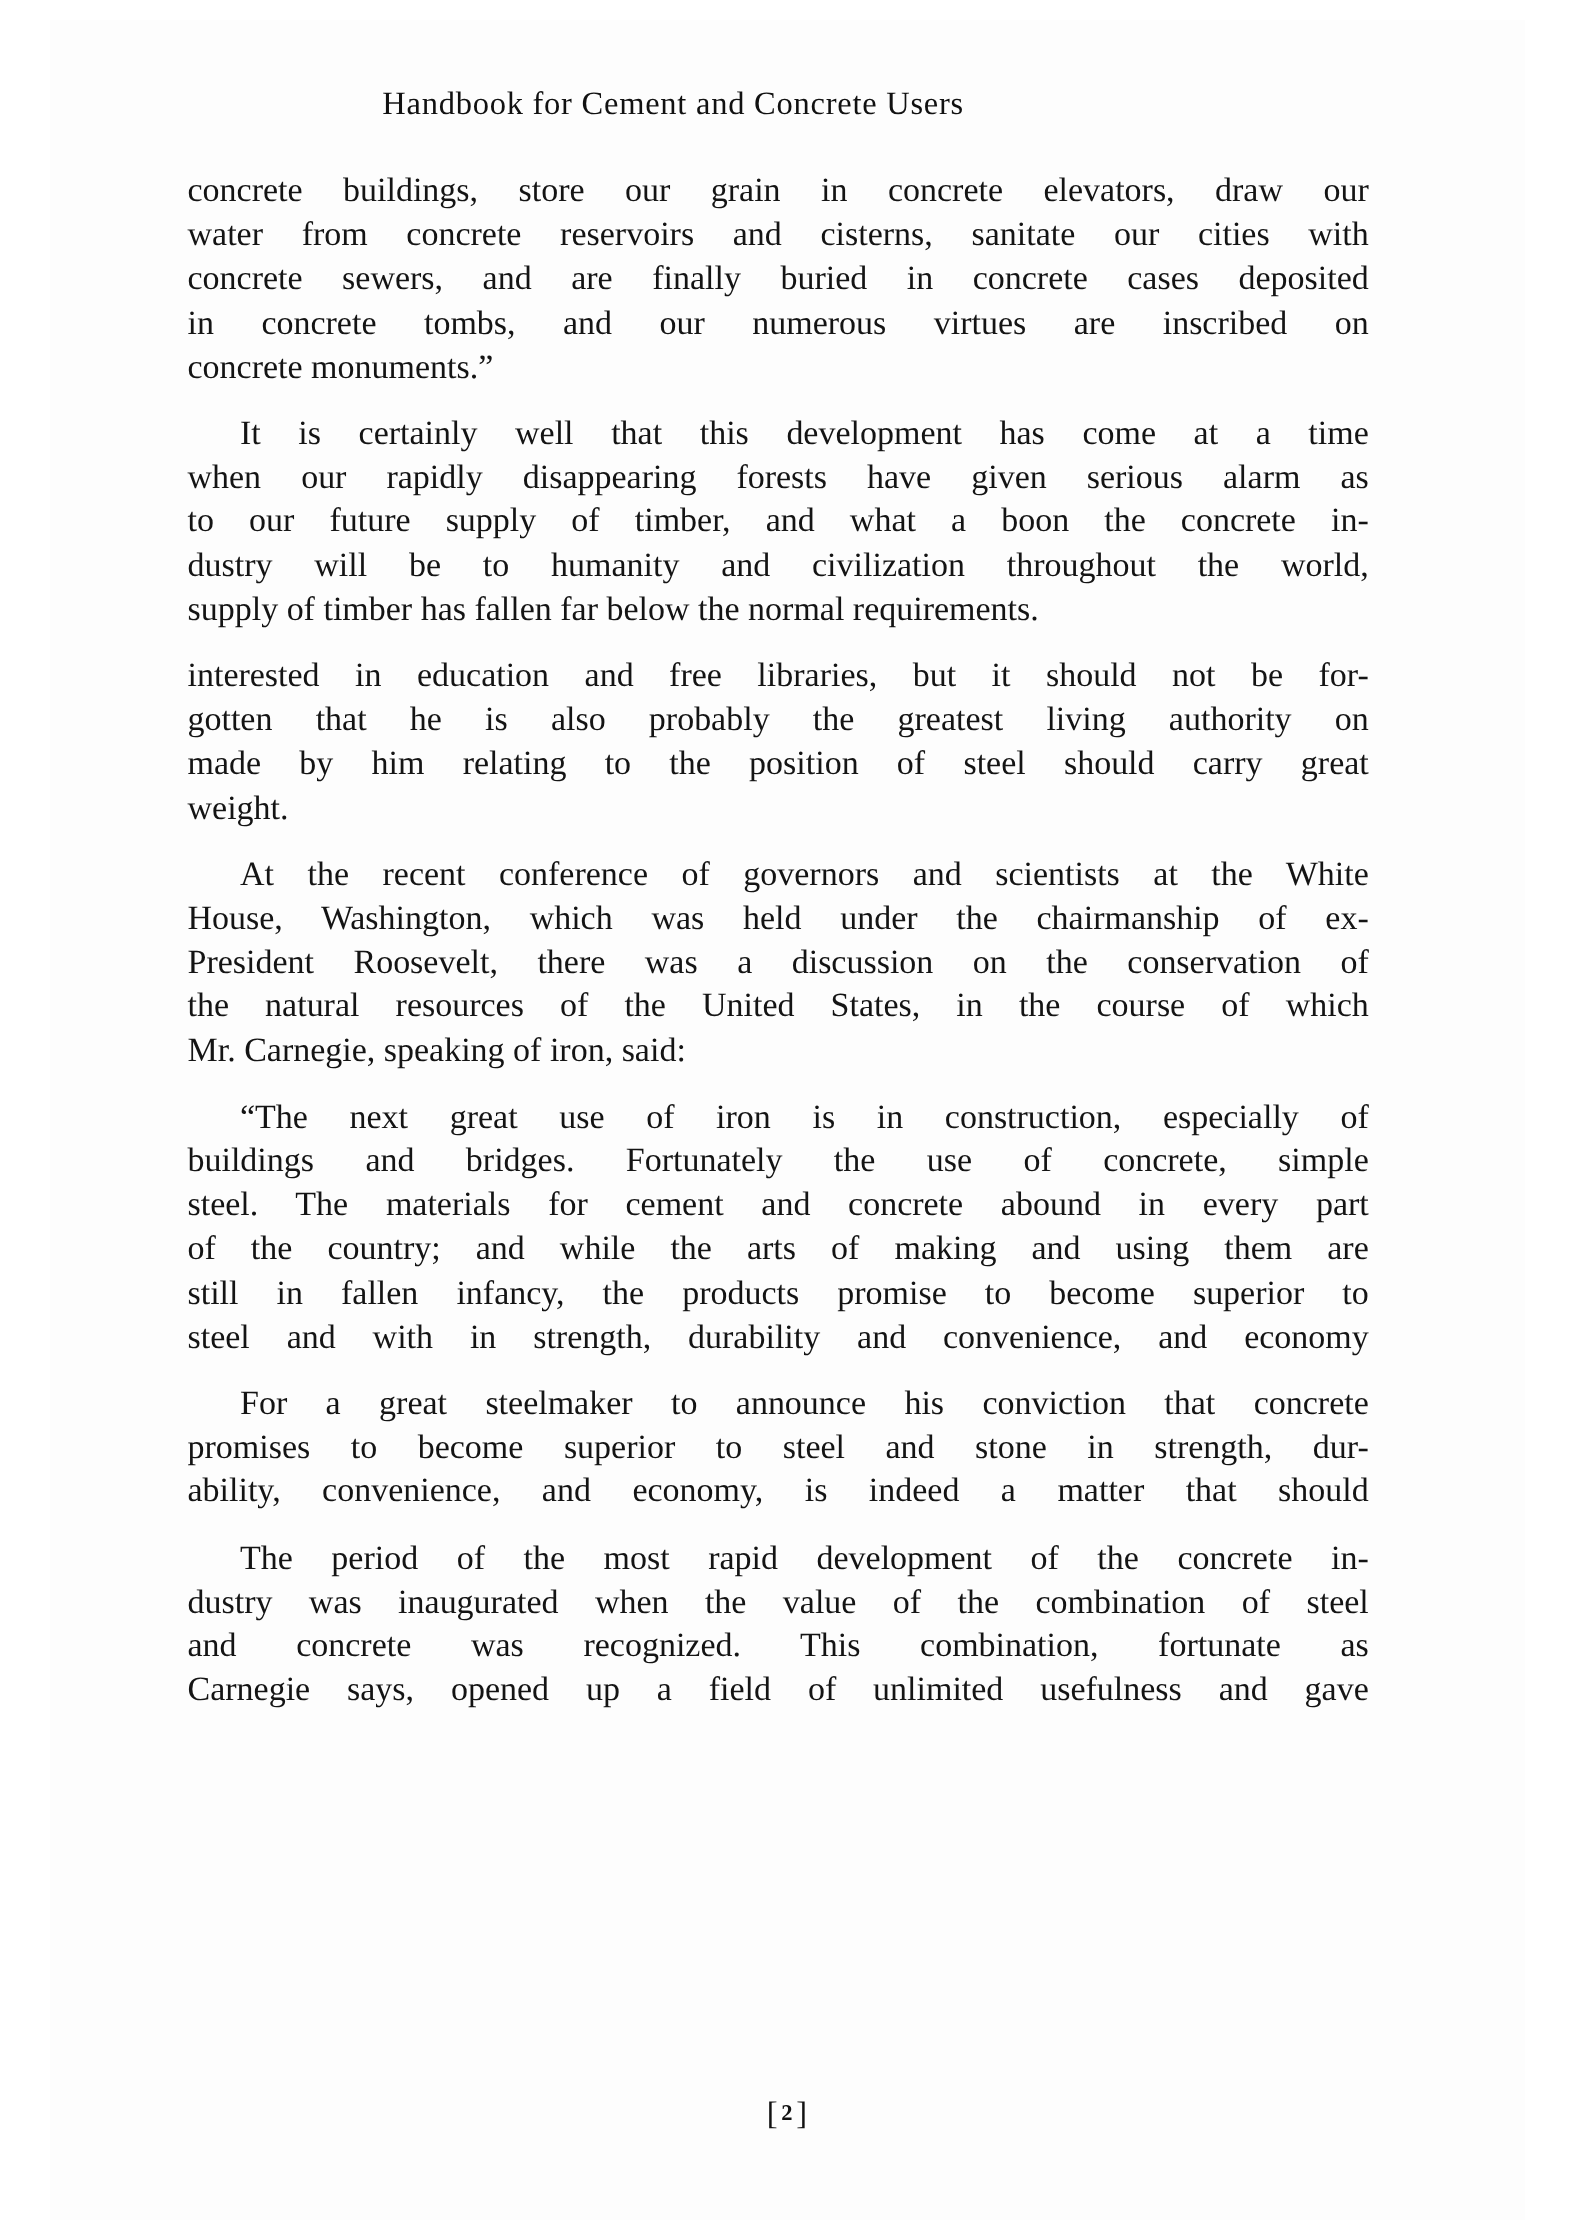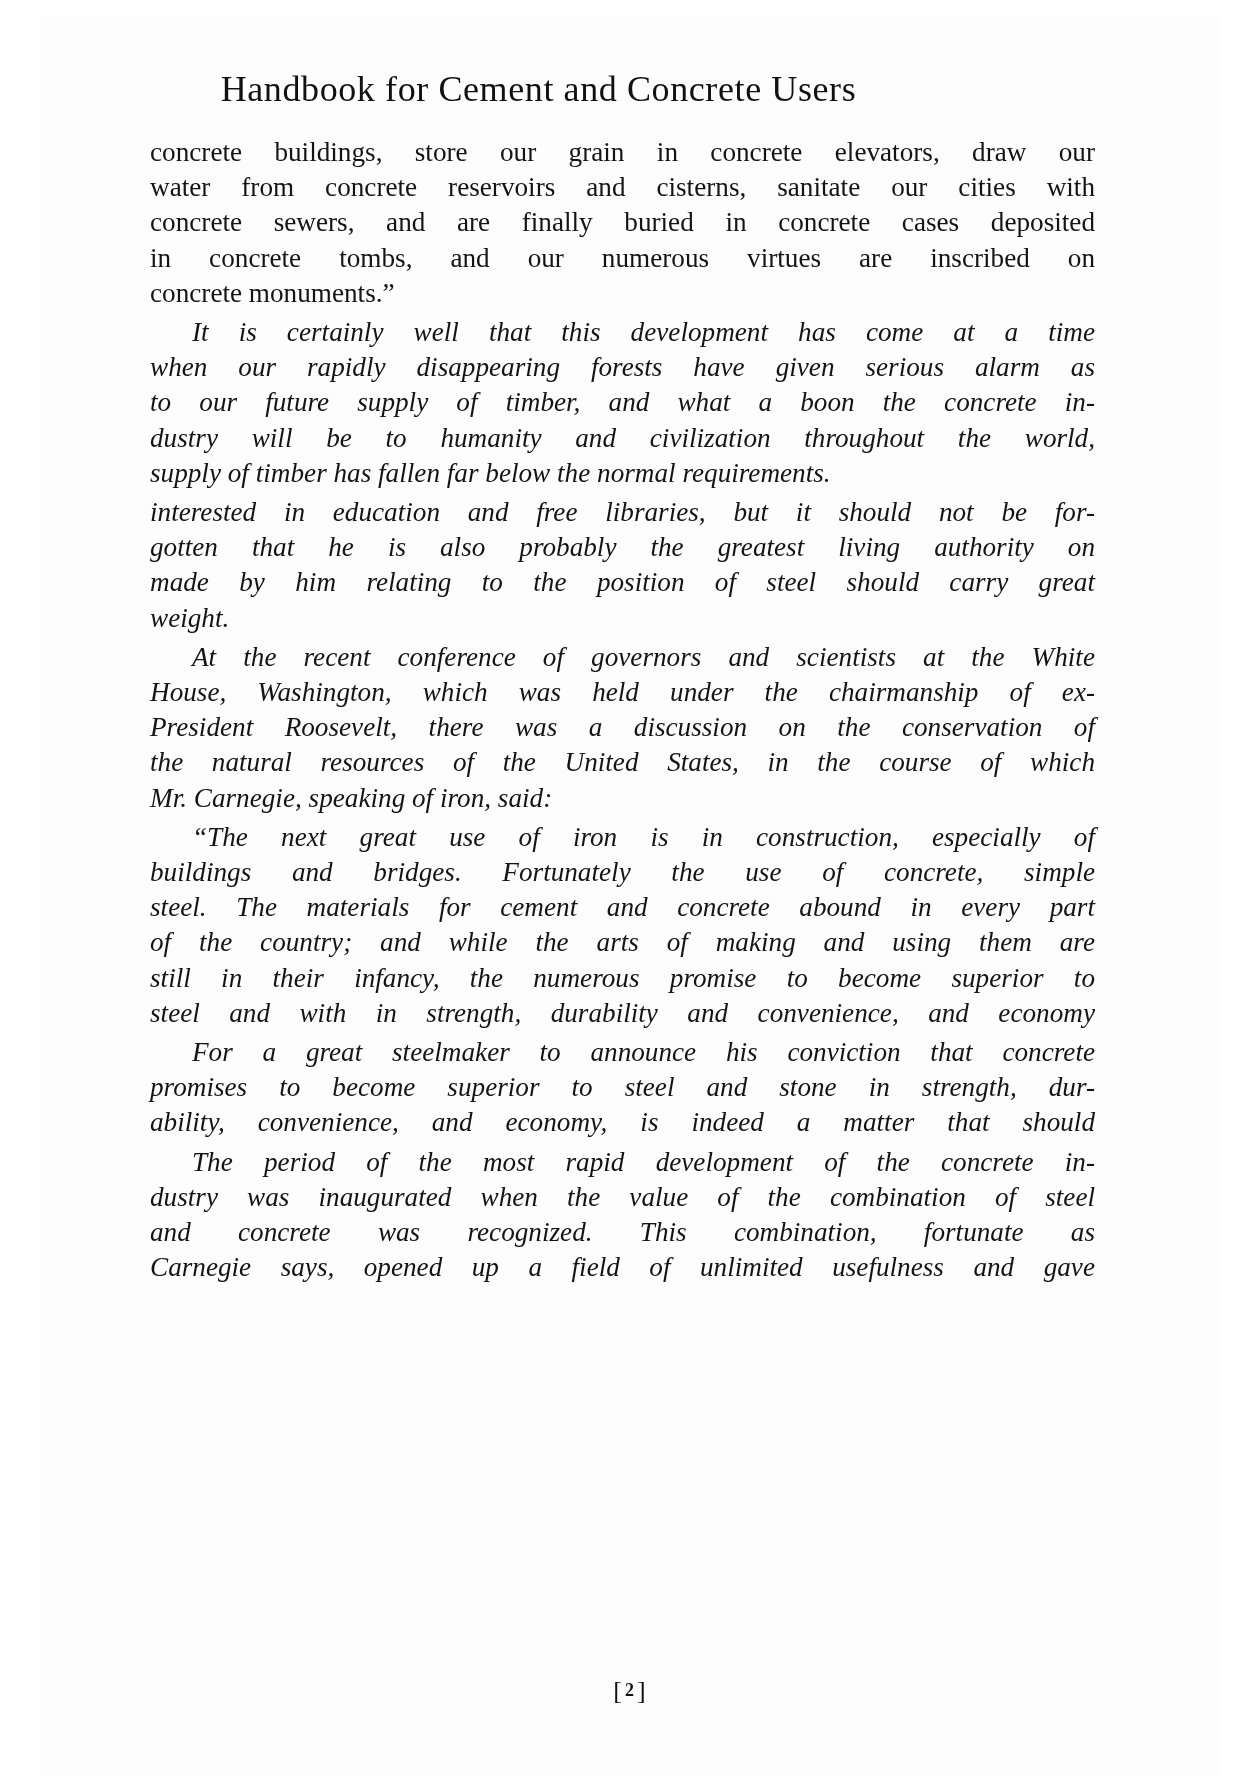--- a/index.html
+++ b/index.html
@@ -22,41 +22,40 @@
       width: 1180px;
       height: 1760px;
       background: #fdfdfd;
     }
     .running-head {
       position: absolute;
       left: 0;
       top: 68px;
       width: 1077px;
       text-align: center;
-      font-size: 36px;
+      font-size: 26px;
       letter-spacing: 0.6px;
       color: #111;
     }
     .text-block {
       position: absolute;
       left: 150px;
       top: 135px;
       width: 945px;
       font-size: 27.2px;
       line-height: 35.2px;
       text-align: justify;
       hyphens: none;
     }
     .para {
       margin: 0;
       text-indent: 0;
     }
     .para.gap {
-      margin-top: 4px;
-      font-style: italic;
+      margin-top: 18px;
     }
     .line {
       display: block;
       text-align: justify;
       text-align-last: justify;
       white-space: nowrap;
     }
     .line.last {
       text-align-last: left;
     }
@@ -112,21 +111,21 @@
       <span class="line">House, Washington, which was held under the chairmanship of ex-</span>
       <span class="line">President Roosevelt, there was a discussion on the conservation of</span>
       <span class="line">the natural resources of the United States, in the course of which</span>
       <span class="line last">Mr. Carnegie, speaking of iron, said:</span>
     </div>
   <div class="para gap">
       <span class="line indent">“The next great use of iron is in construction, especially of</span>
       <span class="line">buildings and bridges.  Fortunately the use of concrete, simple</span>
       <span class="line">steel.  The materials for cement and concrete abound in every part</span>
       <span class="line">of the country;  and while the arts of making and using them are</span>
-      <span class="line">still in their infancy, the numerous promise to become superior to</span>
+      <span class="line">still in fallen infancy, the products promise to become superior to</span>
       <span class="line">steel and with in strength, durability and convenience, and economy</span>
     </div>
   <div class="para gap">
       <span class="line indent">For a great steelmaker to announce his conviction that concrete</span>
       <span class="line">promises to become superior to steel and stone in strength, dur-</span>
       <span class="line">ability, convenience, and economy, is indeed a matter that should</span>
     </div>
   <div class="para gap">
       <span class="line indent">The period of the most rapid development of the concrete in-</span>
       <span class="line">dustry was inaugurated when the value of the combination of steel</span>

